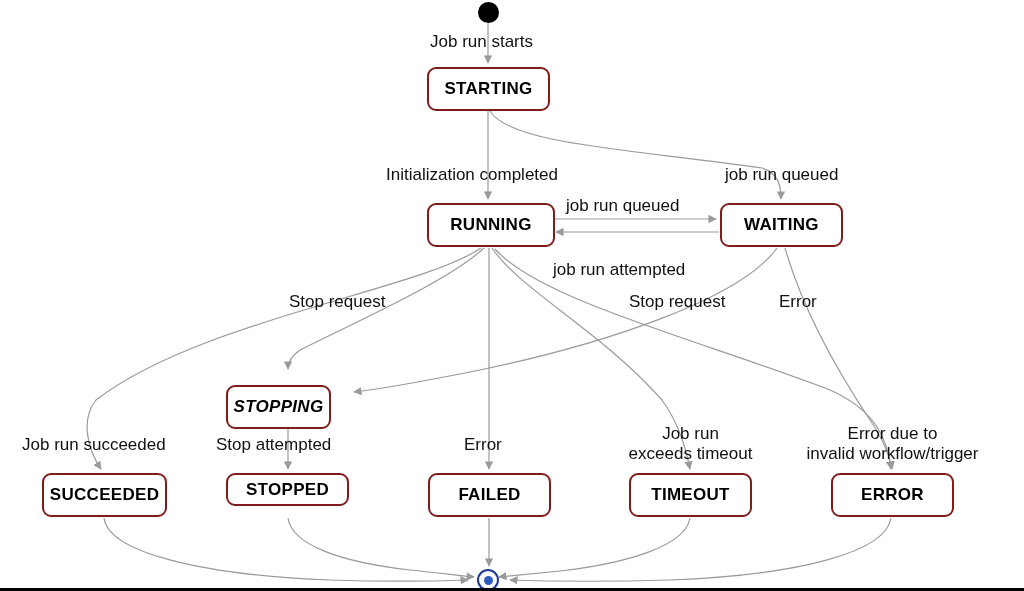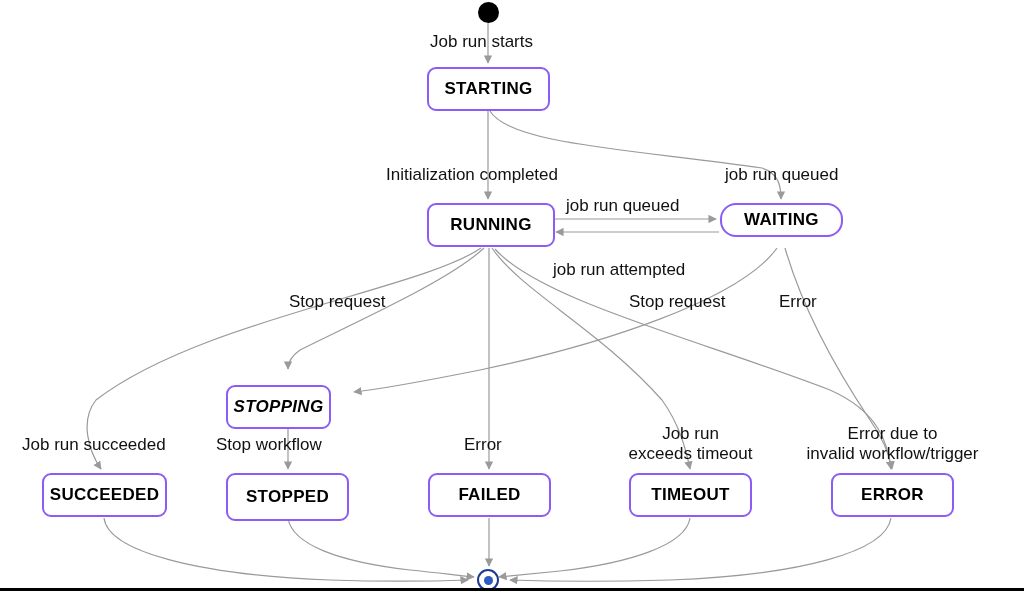--- a/index.html
+++ b/index.html
@@ -21,21 +21,21 @@
   #diagram-svg {
     position: absolute;
     left: 0;
     top: 0;
     width: 1024px;
     height: 591px;
   }
   .state-node {
     position: absolute;
     box-sizing: border-box;
-    border: 2px solid #8b5cf6;
+    border: 2px solid #7f1d1d;
     border-radius: 9px;
     background: #ffffff;
     display: flex;
     align-items: center;
     justify-content: center;
     font-weight: bold;
     font-size: 17px;
     letter-spacing: 0.3px;
     color: #000000;
     z-index: 3;
@@ -144,27 +144,27 @@
 
     </g>
   </svg>
 
   <div class="initial-node" style="left:478px; top:2px;"></div>
 
   <div class="state-node" style="left:427px; top:67px; width:123px; height:44px;">STARTING</div>
 
   <div class="state-node" style="left:427px; top:203px; width:128px; height:44px;">RUNNING</div>
 
-  <div class="state-node" style="left:720px; top:203px; width:123px; height:34px;border-radius:16px;">WAITING</div>
+  <div class="state-node" style="left:720px; top:203px; width:123px; height:44px;">WAITING</div>
 
   <div class="state-node" style="left:226px; top:385px; width:105px; height:44px;font-style:italic;">STOPPING</div>
 
   <div class="state-node" style="left:42px; top:473px; width:125px; height:44px;">SUCCEEDED</div>
 
-  <div class="state-node" style="left:226px; top:473px; width:123px; height:48px;">STOPPED</div>
+  <div class="state-node" style="left:226px; top:473px; width:123px; height:33px;">STOPPED</div>
 
   <div class="state-node" style="left:428px; top:473px; width:123px; height:44px;">FAILED</div>
 
   <div class="state-node" style="left:629px; top:473px; width:123px; height:44px;text-align:right;">TIMEOUT</div>
 
   <div class="state-node" style="left:831px; top:473px; width:123px; height:44px;">ERROR</div>
 
   <div class="edge-label" style="left:430px; top:32px;">Job run starts</div>
 
   <div class="edge-label" style="left:386px; top:165px;">Initialization completed</div>
@@ -176,21 +176,21 @@
   <div class="edge-label" style="left:553px; top:240px;margin-top:20px;">job run attempted</div>
 
   <div class="edge-label" style="left:289px; top:292px;">Stop request</div>
 
   <div class="edge-label" style="left:629px; top:292px;">Stop request</div>
 
   <div class="edge-label" style="left:779px; top:292px;">Error</div>
 
   <div class="edge-label" style="left:22px; top:435px;">Job run succeeded</div>
 
-  <div class="edge-label" style="left:216px; top:435px;">Stop workflow</div>
+  <div class="edge-label" style="left:216px; top:435px;">Stop attempted</div>
 
   <div class="edge-label" style="left:464px; top:435px;">Error</div>
 
   <div class="edge-label two-line" style="left:624px; top:424px; width:133px;">Job run
 exceeds timeout</div>
 
   <div class="edge-label two-line" style="left:785px; top:424px; width:215px;">Error due to
 invalid workflow/trigger</div>
 
   <div class="final-node" style="left:477px; top:569px;"></div>

